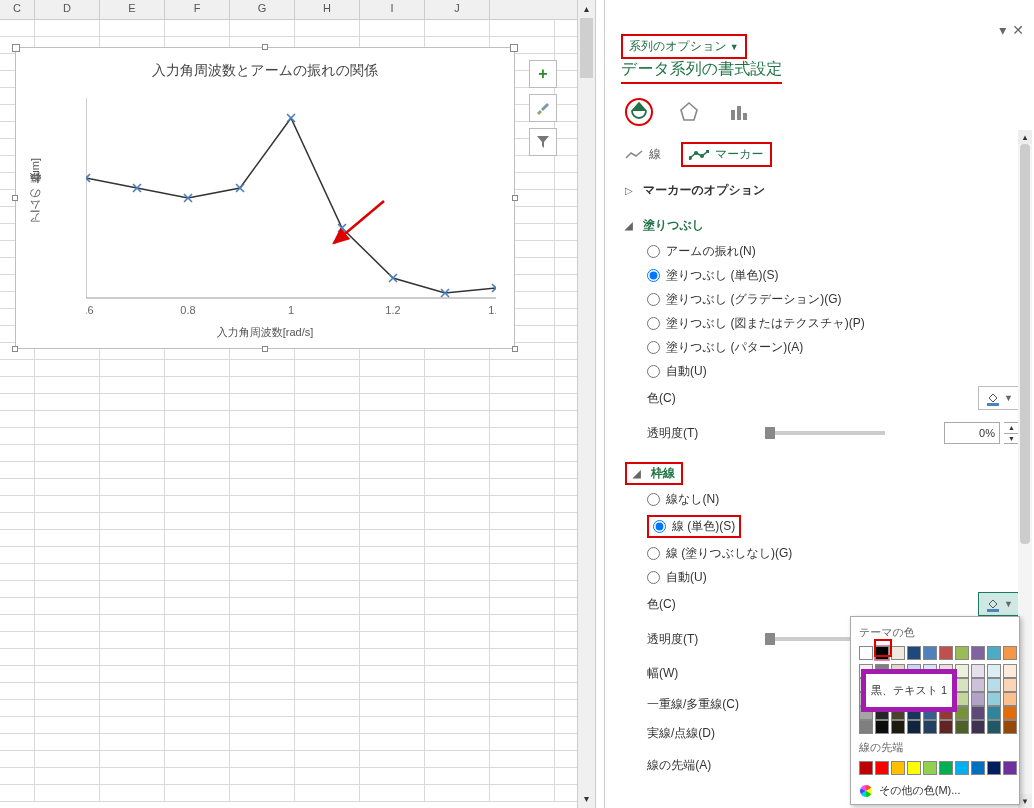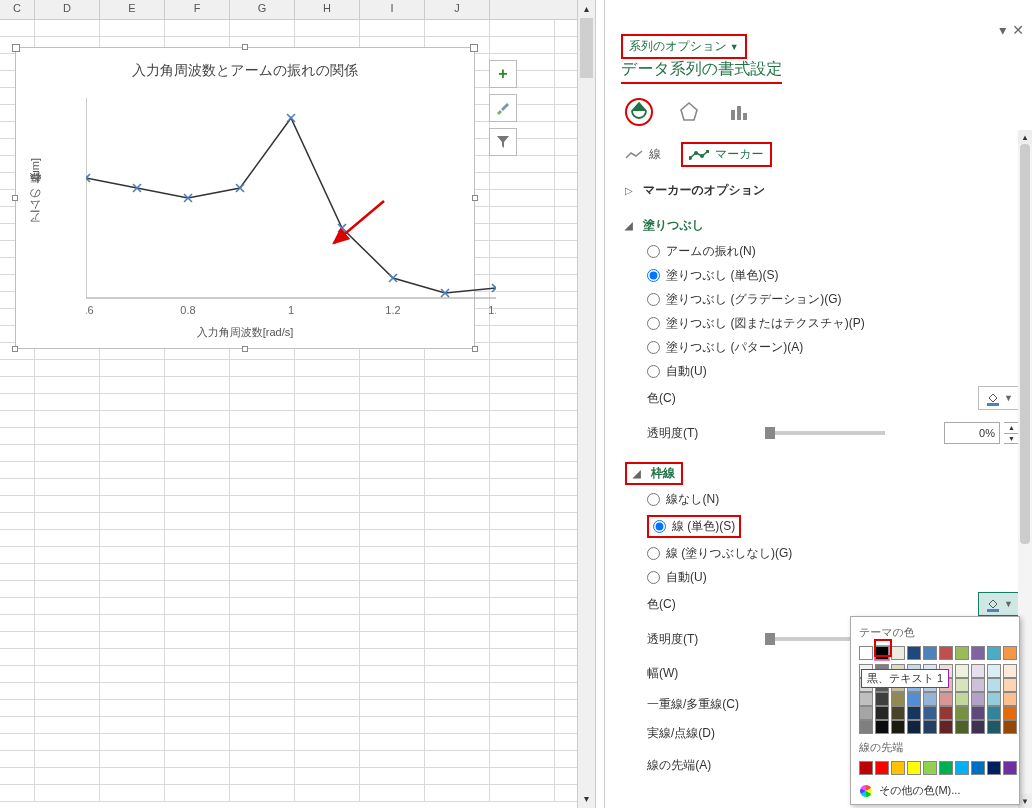--- a/index.html
+++ b/index.html
@@ -7,21 +7,21 @@
   
   
   .grid-area { position: absolute; left: 0; top: 0; width: 596px; height: 808px; border-right: 1px solid #ccc; overflow: hidden; }
   .col-headers { display: flex; height: 20px; background: #f0f0f0; border-bottom: 1px solid #ccc; }
   .col-header { border-right: 1px solid #ccc; text-align: center; font-size: 11px; padding-top: 2px; color: #555; }
   .rows { display: flex; flex-direction: column; }
   .row { display: flex; height: 17px; border-bottom: 1px solid #d9d9d9; }
   .cell { border-right: 1px solid #d9d9d9; }
 
   
-  .chart-box { position: absolute; left: 15px; top: 47px; width: 460px; height: 302px; border: 1px solid #bfbfbf; background: #fff; }
+  .chart-box { position: absolute; left: 15px; top: 47px; width: 500px; height: 302px; border: 1px solid #bfbfbf; background: #fff; }
   .chart-box::before, .chart-box::after { content:''; position:absolute; width:6px; height:6px; background:#fff; border:1px solid #888; }
   .chart-box::before { left:-4px; top:-4px; }
   .chart-box::after { right:-4px; top:-4px; }
   .chart-handle { position:absolute; width:6px; height:6px; background:#fff; border:1px solid #888; }
   .chart-title { text-align:center; font-size:14px; color:#444; padding-top:14px; }
   .chart-plot { position:absolute; left:70px; top:50px; width:410px; height:220px; }
   .chart-ylabel { position:absolute; left:12px; top:110px; writing-mode: vertical-rl; transform: rotate(180deg); font-size:11px; color:#555; }
   .chart-xlabel { position:absolute; left:0; right:0; bottom:8px; text-align:center; font-size:11px; color:#555; }
   .chart-side-btns { position:absolute; right:-43px; top:12px; display:flex; flex-direction:column; gap:6px; }
   .side-btn { width:28px; height:28px; border:1px solid #bbb; background:#fff; display:flex; align-items:center; justify-content:center; font-size:16px; cursor:pointer; }
@@ -73,21 +73,21 @@
   .inner-scroll .track { position:absolute; top:14px; bottom:14px; left:0; right:0; background:#f4f4f4; }
   .inner-scroll .thumb2 { position:absolute; top:14px; left:2px; right:2px; height:400px; background:#ccc; border-radius:4px; }
   .inner-scroll .arr { position:absolute; width:14px; height:14px; background:#eee; font-size:9px; text-align:center; line-height:14px; cursor:pointer; }
   .inner-scroll .arr.up{ top:0; } .inner-scroll .arr.down{ bottom:0; }
 
   
   .color-pop { position:absolute; right:14px; top:616px; width:170px; background:#fff; border:1px solid #aaa; box-shadow: 2px 2px 5px rgba(0,0,0,0.25); padding:6px 8px 6px 8px; z-index:50; }
   .color-pop .hdr { font-size:11px; color:#666; padding:2px 0; }
   .swatch-grid { display:grid; grid-template-columns: repeat(10, 14px); gap:2px; margin:4px 0; }
   .swatch { width:14px; height:14px; border:1px solid #888; cursor:pointer; }
-  .tooltip { position:absolute; left:10px; top:52px; background:#fff; border:1px solid #a21caf; padding:1px 5px; font-size:11px; white-space:nowrap; z-index:60; }
+  .tooltip { position:absolute; left:10px; top:52px; background:#fff; border:5px solid #a21caf; padding:9px 5px; font-size:11px; white-space:nowrap; z-index:60; }
   .more-colors { display:flex; align-items:center; gap:6px; font-size:11px; padding-top:4px; cursor:pointer; }
   .std-row { display:grid; grid-template-columns: repeat(10, 14px); gap:2px; margin:4px 0; }
 
   
   .red-arrow { position:absolute; pointer-events:none; }
 
   .grid-scroll { position:absolute; right:0; top:0; width:18px; bottom:0; background:#f0f0f0; border-left:1px solid #ccc; }
   .grid-scroll .ar { height:18px; text-align:center; font-size:10px; line-height:18px; cursor:pointer; }
   .grid-scroll .th { position:absolute; top:18px; left:2px; right:2px; height:60px; background:#cfcfcf; }
 </style>

